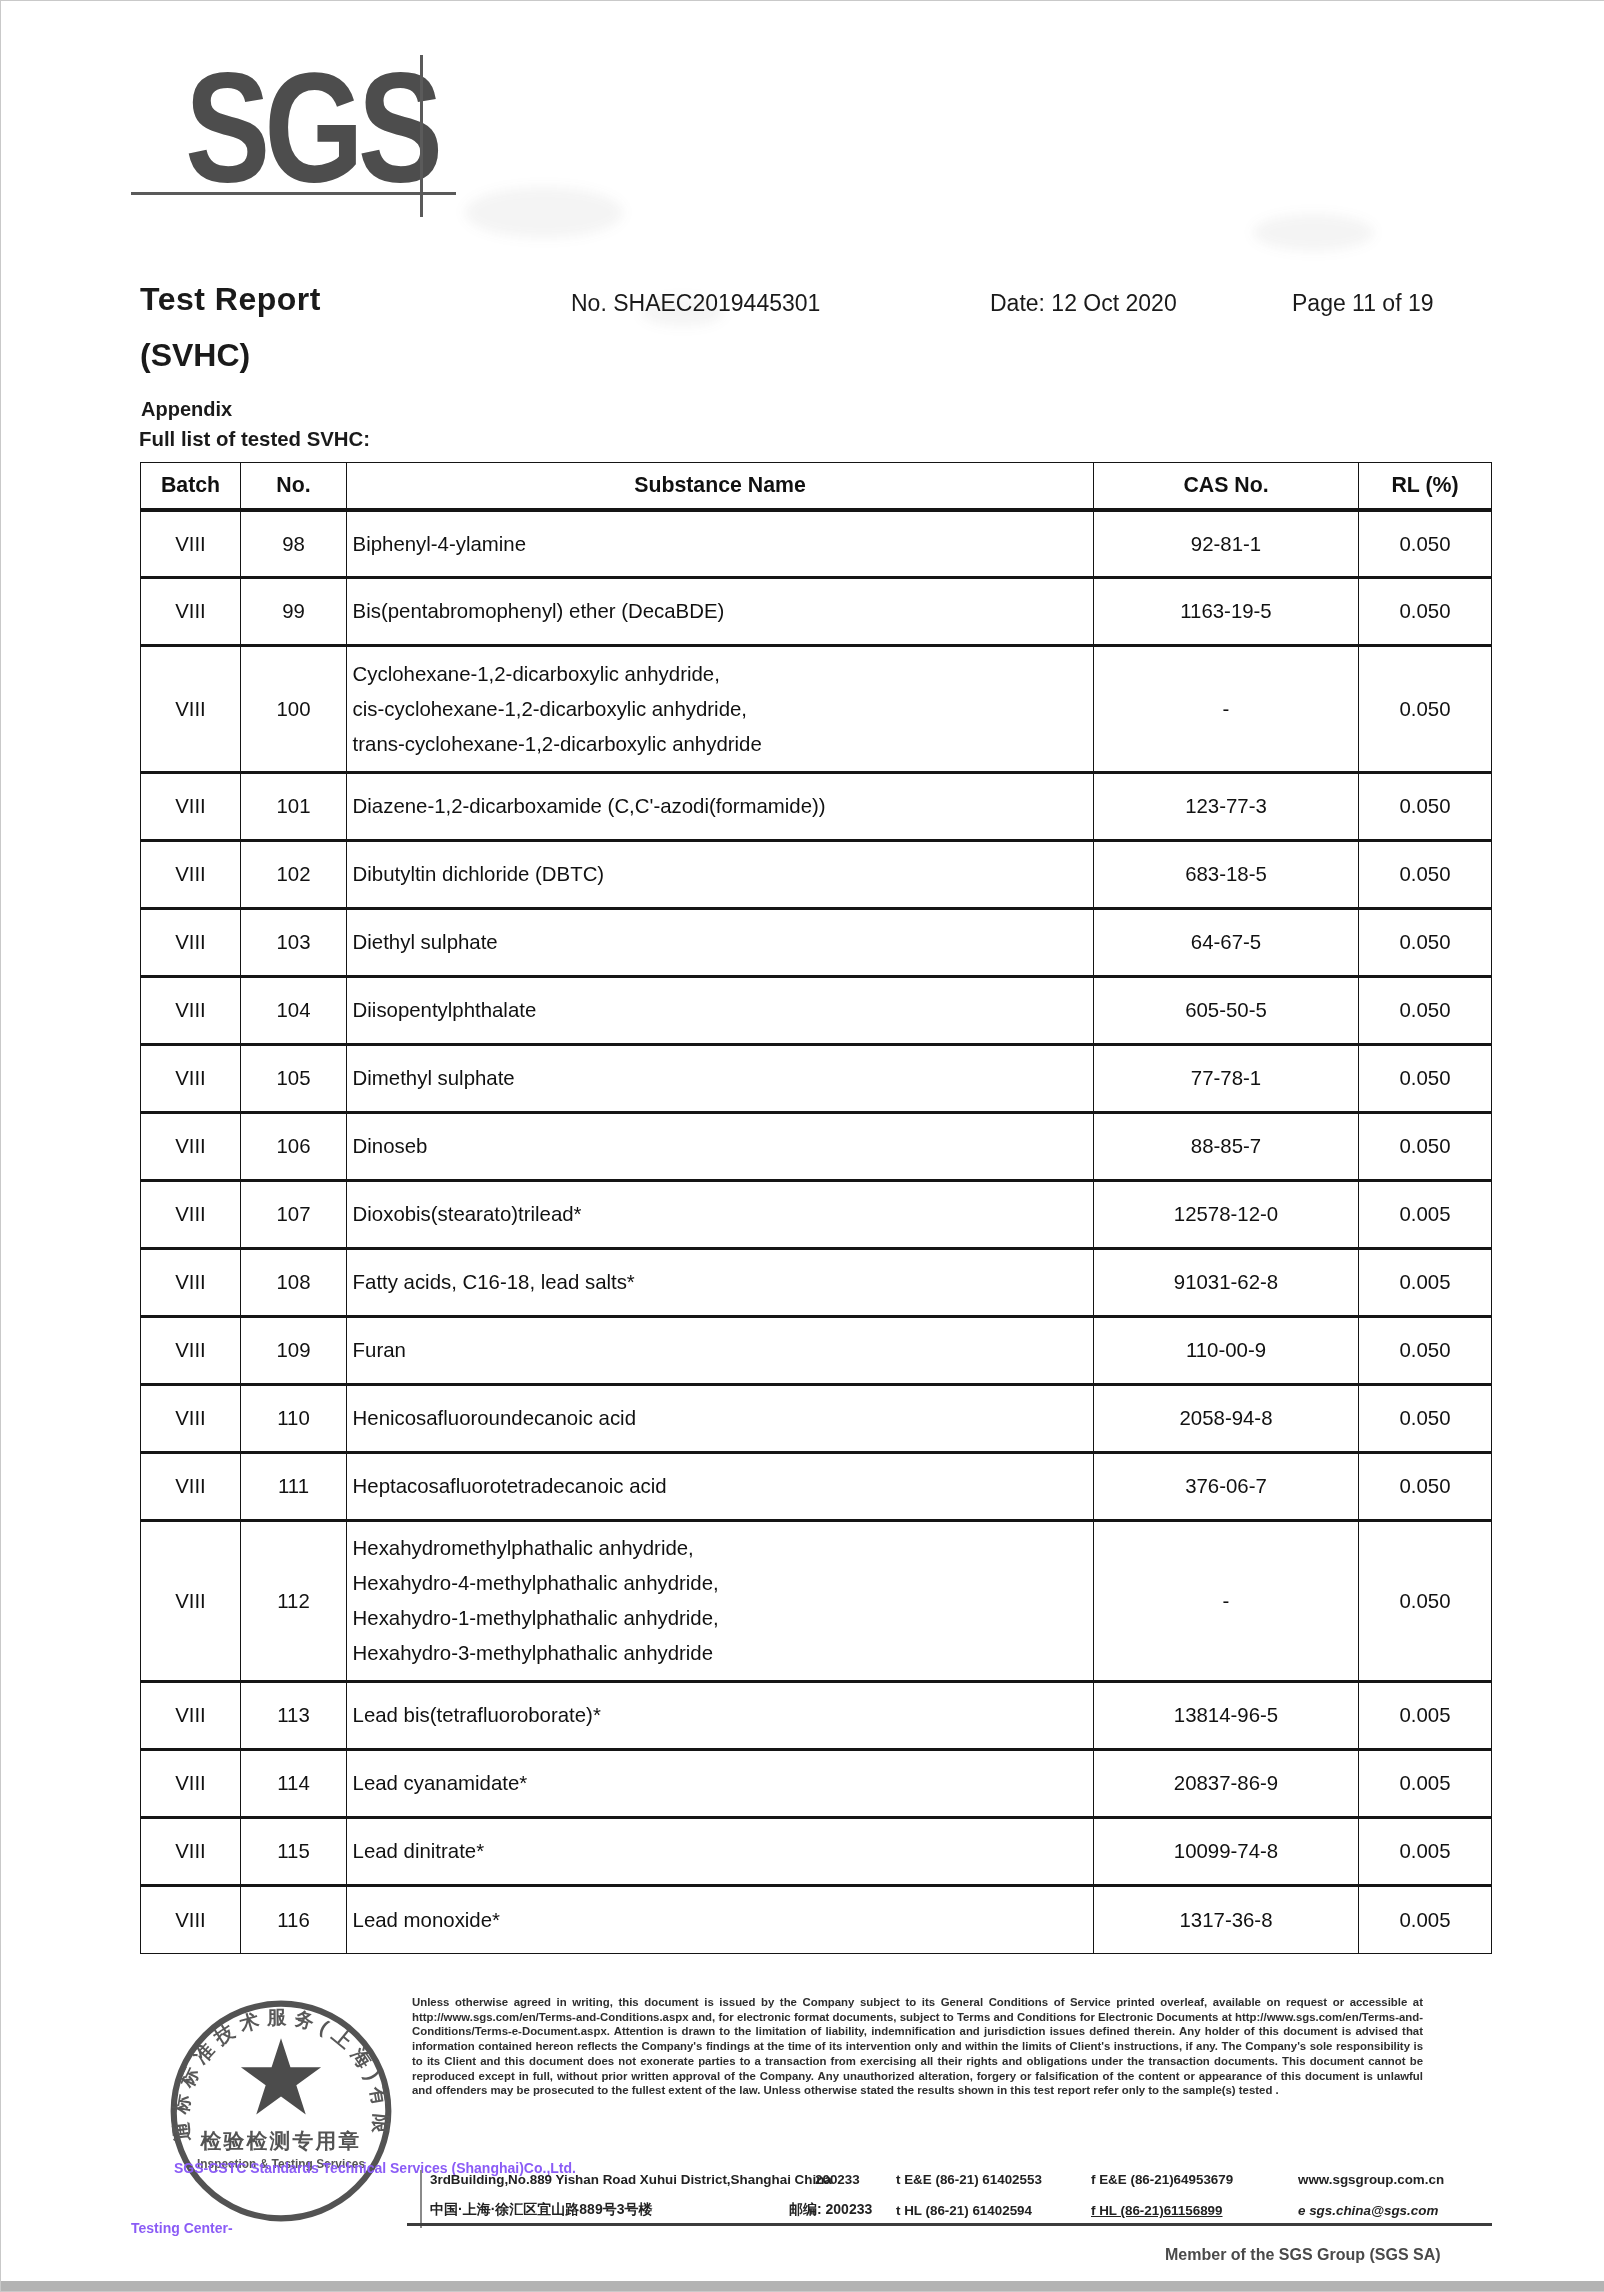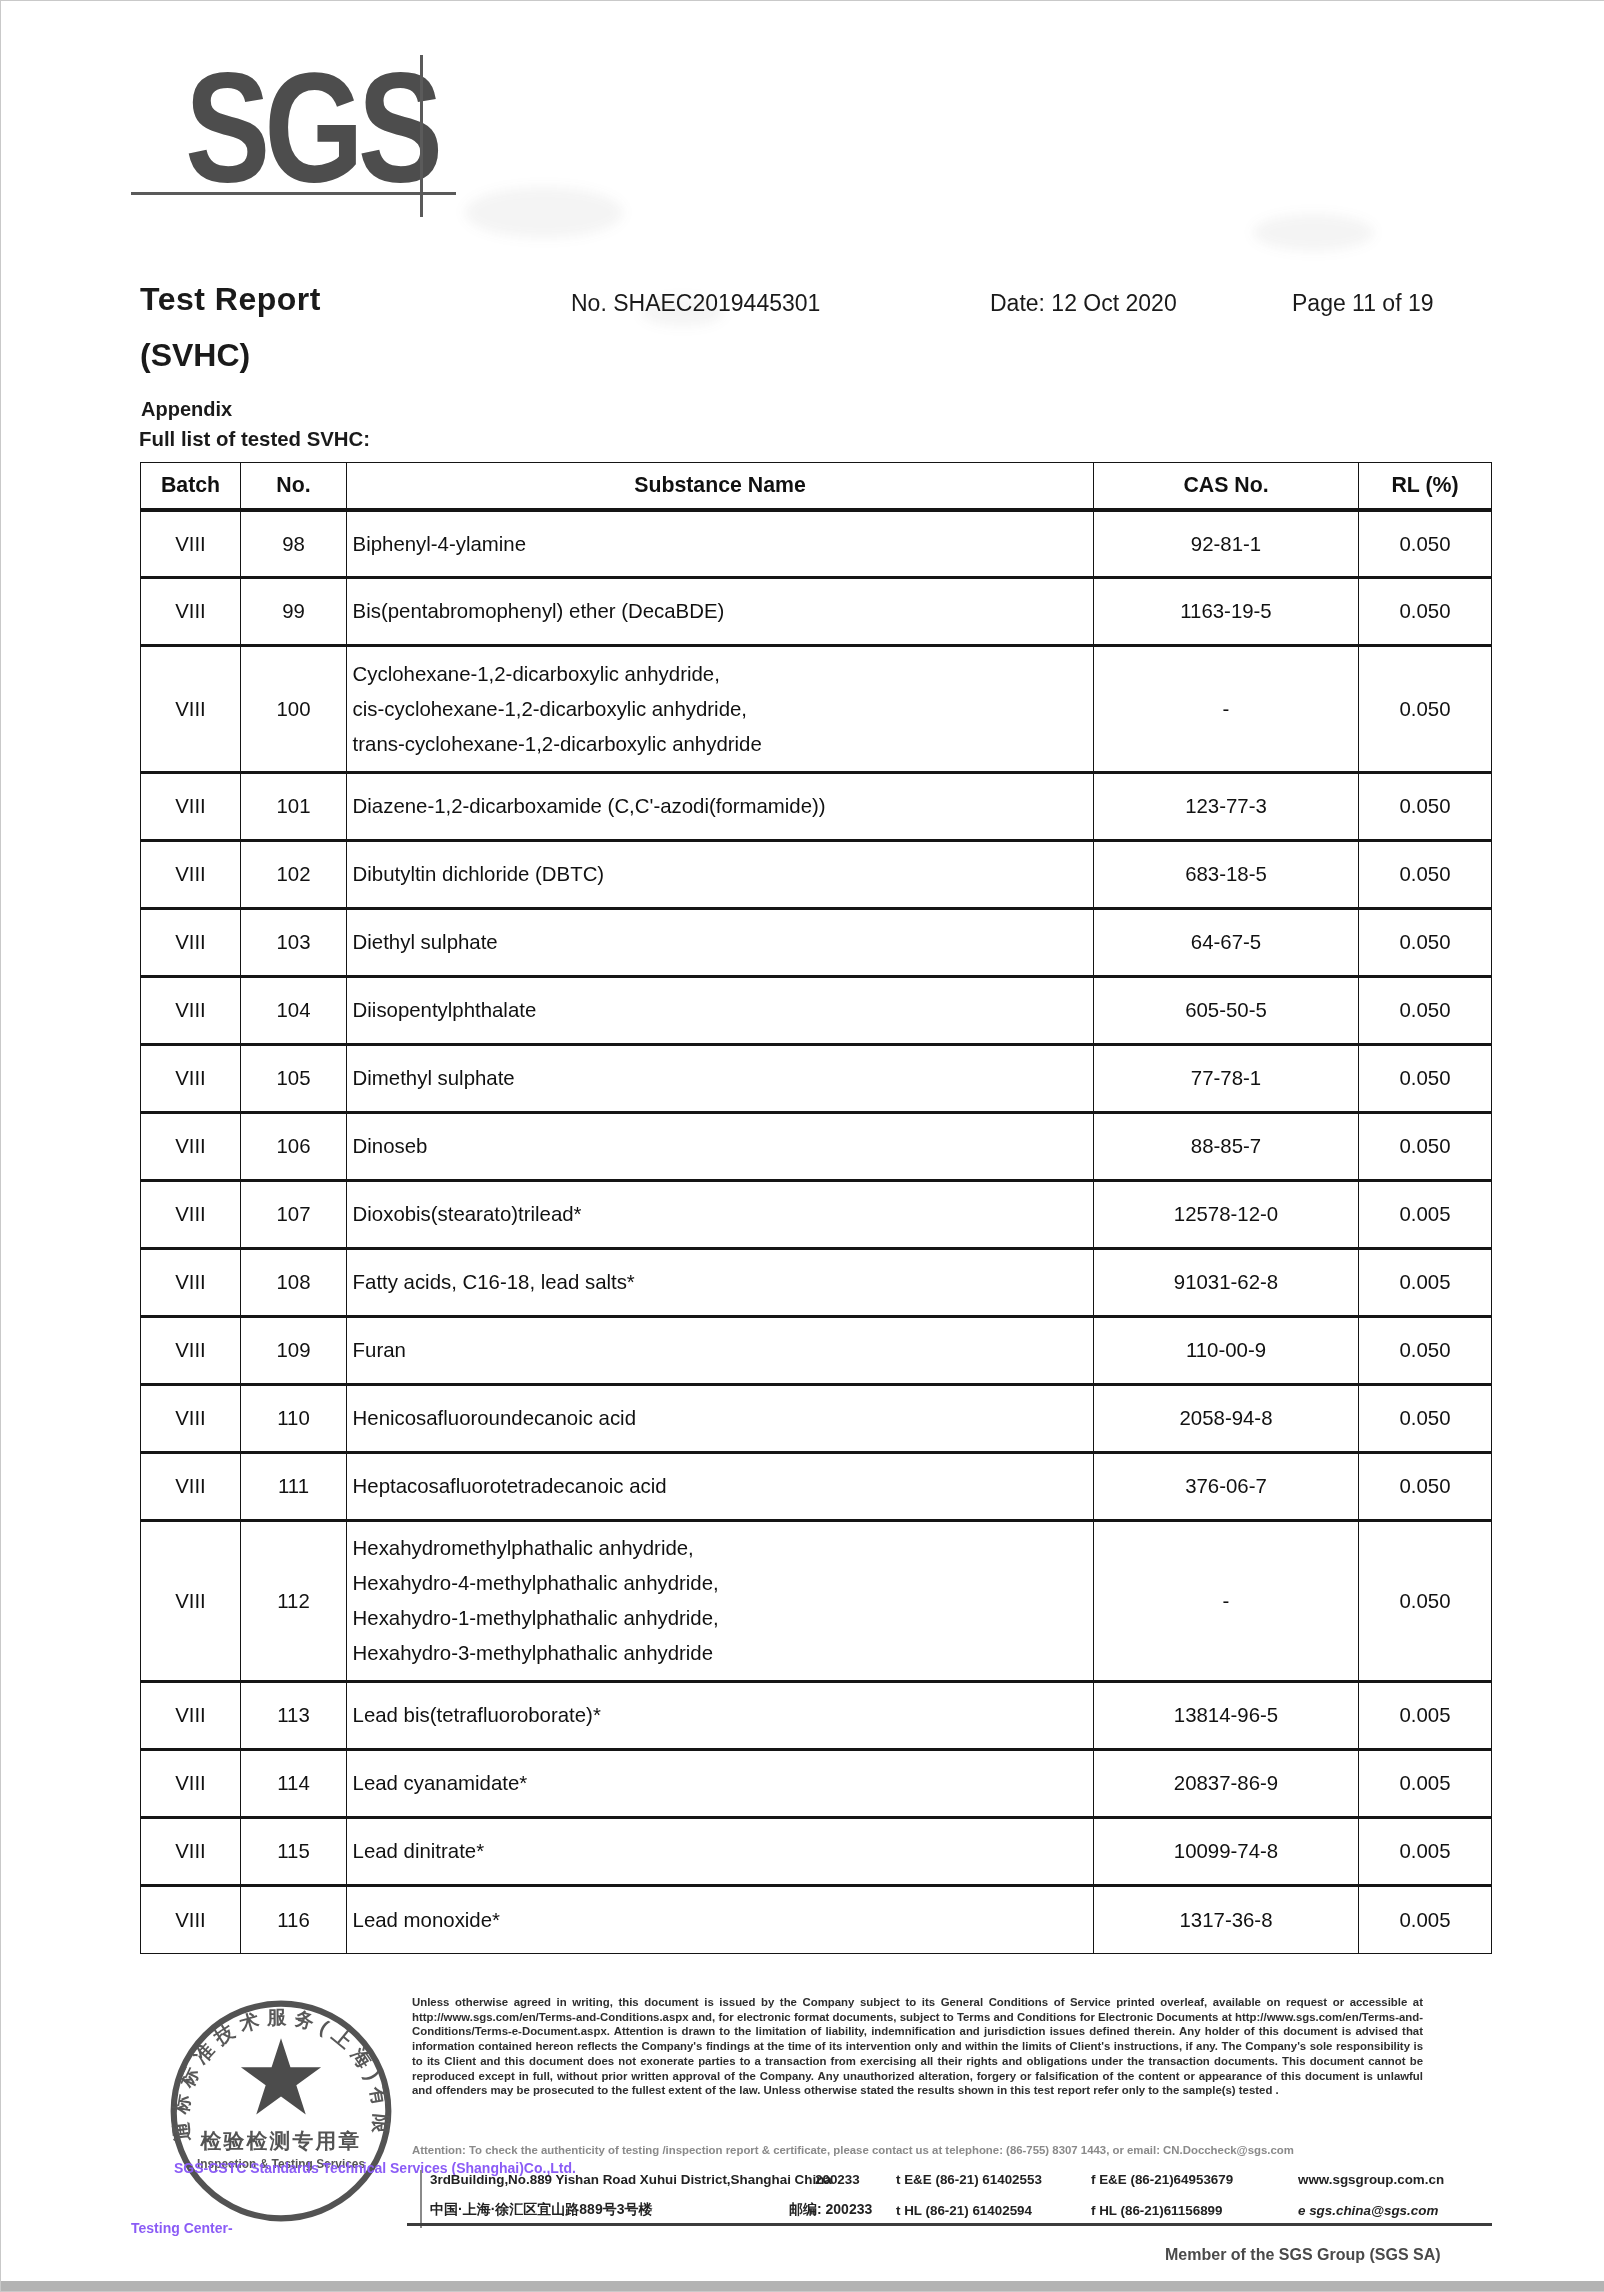--- a/index.html
+++ b/index.html
@@ -231,21 +231,20 @@
           <td class="c">VIII</td>
           <td class="c">116</td>
           <td class="col-substance">Lead monoxide*</td>
           <td class="c">1317-36-8</td>
           <td class="c">0.005</td>
         </tr>
       </tbody>
   </table>
 
   <div class="disclaimer">Unless otherwise agreed in writing, this document is issued by the Company subject to its General Conditions of Service printed overleaf, available on request or accessible at http://www.sgs.com/en/Terms-and-Conditions.aspx and, for electronic format documents, subject to Terms and Conditions for Electronic Documents at http://www.sgs.com/en/Terms-and-Conditions/Terms-e-Document.aspx. Attention is drawn to the limitation of liability, indemnification and jurisdiction issues defined therein. Any holder of this document is advised that information contained hereon reflects the Company's findings at the time of its intervention only and within the limits of Client's instructions, if any. The Company's sole responsibility is to its Client and this document does not exonerate parties to a transaction from exercising all their rights and obligations under the transaction documents. This document cannot be reproduced except in full, without prior written approval of the Company. Any unauthorized alteration, forgery or falsification of the content or appearance of this document is unlawful and offenders may be prosecuted to the fullest extent of the law. Unless otherwise stated the results shown in this test report refer only to the sample(s) tested .</div>
-  <div class="attention">Attention: To check the authenticity of testing /inspection report &amp; certificate, please contact us at telephone: (86-755) 8307 1443, or email: CN.Doccheck@sgs.com</div>
 
   <svg class="stamp" width="230" height="232" viewBox="0 0 300 300">
     <defs>
       <path id="arcTop" d="M 34 196 A 122 122 0 1 1 266 196" fill="none"></path>
     </defs>
     <circle cx="150" cy="150" r="140" fill="none" stroke="#454545" stroke-width="8"></circle>
     <text font-size="25" font-weight="bold" fill="#4a4a4a" letter-spacing="9">
       <textPath href="#arcTop" startOffset="8">通标标准技术服务(上海)有限公司</textPath>
     </text>
     <polygon fill="#3d3d3d" points="150,55 162.3,93 202.3,93 170,116.5 182.3,154.5 150,131 117.7,154.5 130,116.5 97.7,93 137.7,93"></polygon>
@@ -258,21 +257,21 @@
 
   <div class="addr-vline"></div>
   <div class="addr" style="left:429px;top:2171px;">3rdBuilding,No.889 Yishan Road Xuhui District,Shanghai China</div>
   <div class="addr" style="left:814px;top:2171px;">200233</div>
   <div class="addr" style="left:895px;top:2171px;">t E&amp;E (86-21) 61402553</div>
   <div class="addr" style="left:1090px;top:2171px;">f E&amp;E (86-21)64953679</div>
   <div class="addr" style="left:1297px;top:2171px;">www.sgsgroup.com.cn</div>
   <div class="addr cn" style="left:429px;top:2200px;">中国·上海·徐汇区宜山路889号3号楼</div>
   <div class="addr cn" style="left:788px;top:2200px;">邮编: 200233</div>
   <div class="addr" style="left:895px;top:2202px;">t HL (86-21) 61402594</div>
-  <div class="addr" style="left:1090px;top:2202px;">f HL (86-21)61156899</div>
+  <div class="addr" style="left:1090px;top:2202px;text-decoration:underline;">f HL (86-21)61156899</div>
   <div class="addr" style="left:1297px;top:2202px;font-style:italic;">e sgs.china@sgs.com</div>
 
   <div class="footer-rule"></div>
   <div class="member">Member of the SGS Group (SGS SA)</div>
 
   <div class="bottom-bar"></div>
 </div>
 
 
 </body></html>

